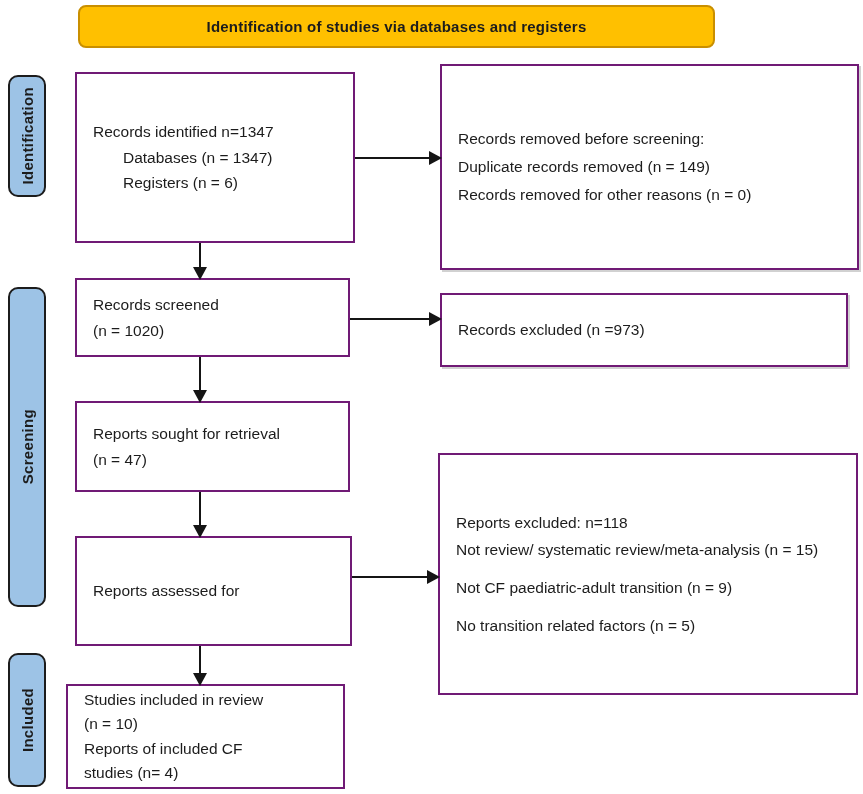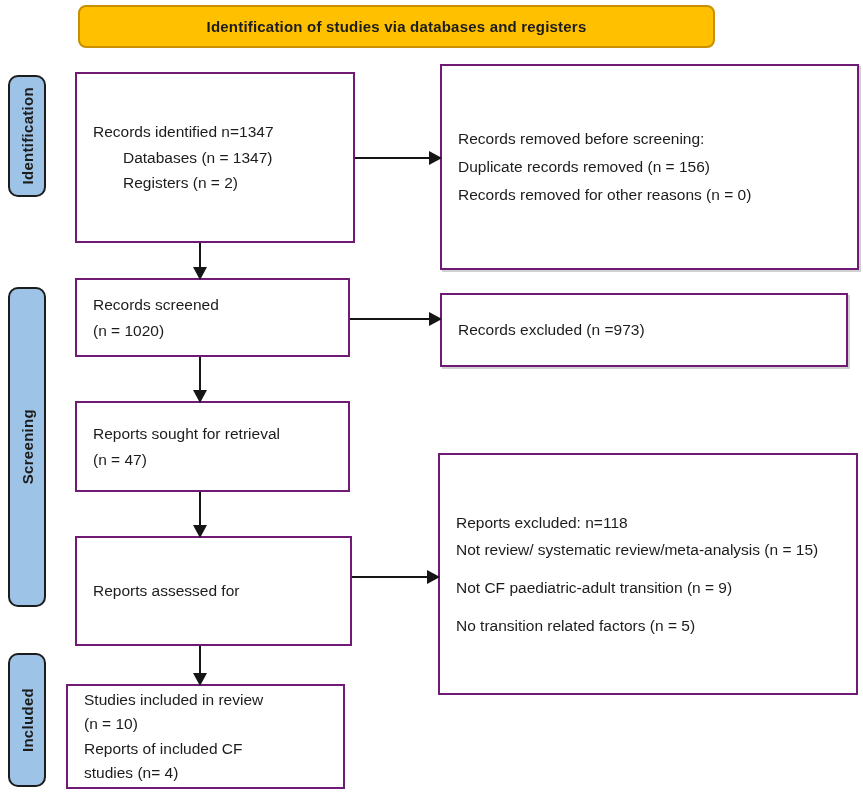--- a/index.html
+++ b/index.html
@@ -88,26 +88,26 @@
   <div class="stage" id="stage-screening">
     <span>Screening</span>
   </div>
   <div class="stage" id="stage-included">
     <span>Included</span>
   </div>
 
   <div class="node" id="box-records-identified">
     <p>Records identified n=1347</p>
     <p class="indent">Databases (n = 1347)</p>
-    <p class="indent">Registers (n = 2)</p>
+    <p class="indent">Registers (n = 6)</p>
   </div>
 
   <div class="node" id="box-records-removed">
     <p>Records removed before screening:</p>
-    <p>Duplicate records removed (n = 156)</p>
+    <p>Duplicate records removed (n = 149)</p>
     <p>Records removed for other reasons (n = 0)</p>
   </div>
 
   <div class="node" id="box-records-screened">
     <p>Records screened</p>
     <p>(n = 1020)</p>
   </div>
 
   <div class="node" id="box-records-excluded">
     <p>Records excluded (n =973)</p>

